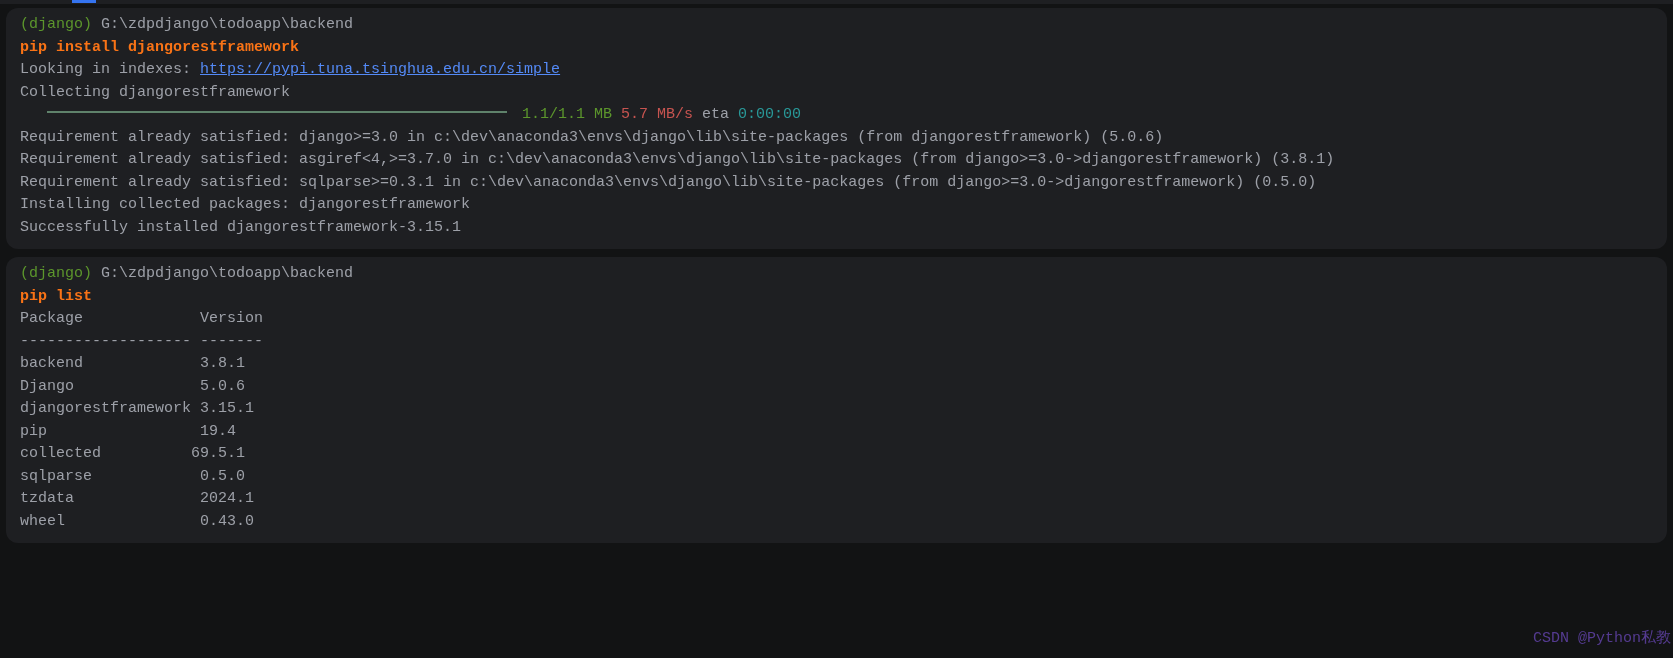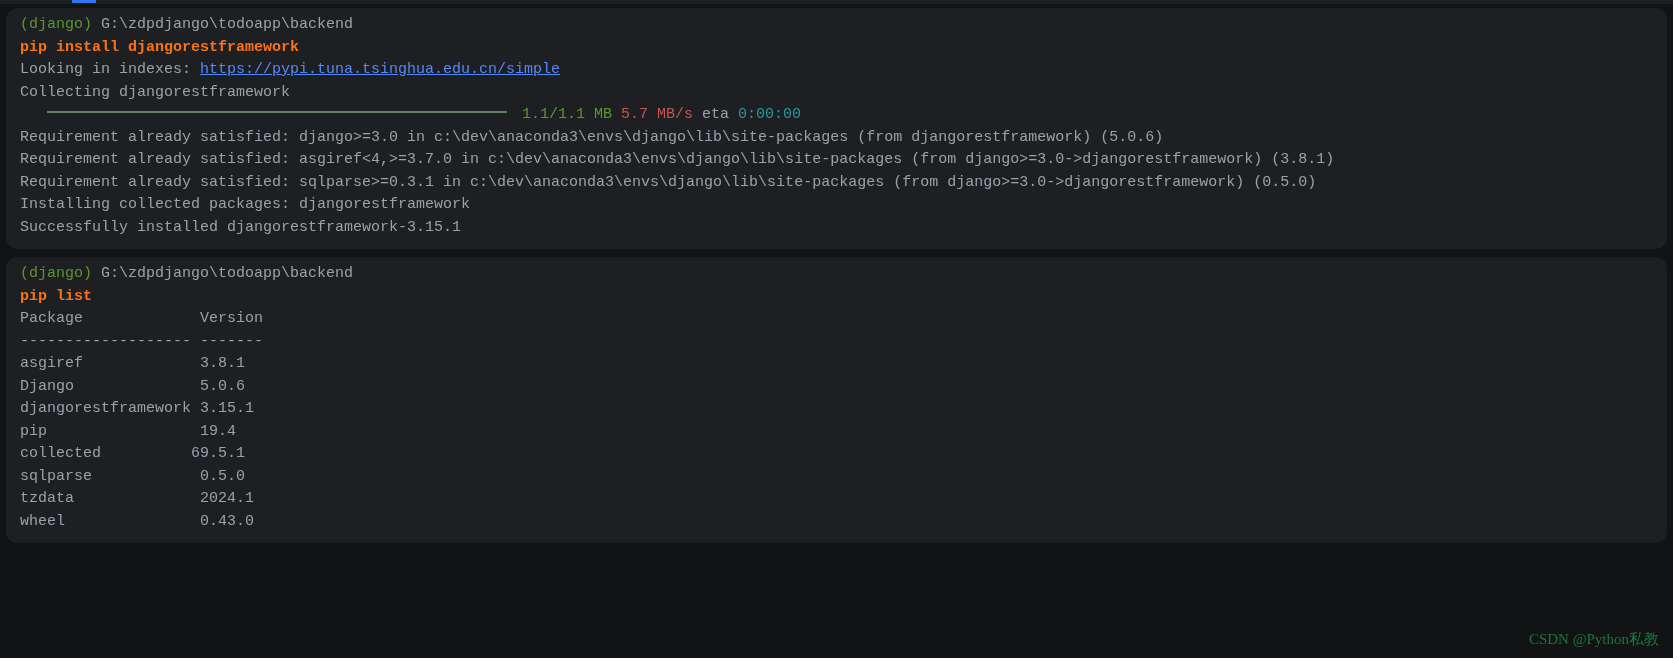--- a/index.html
+++ b/index.html
@@ -50,25 +50,25 @@
     position: relative;
     top: -2px;
   }
   .pg-green { color: #5c962c; }
   .pg-red { color: #c75450; }
   .pg-cyan { color: #299999; }
   .term-line { white-space: pre; }
   .watermark {
     position: fixed;
     bottom: 8px;
-    right: 14px;
-    color: #22c55e;
+    right: 2px;
+    color: #8b5cf6;
     opacity: 0.55;
     font-size: 15px;
-    font-family: Liberation Serif, serif;
+    font-family: Liberation Mono, monospace;
   }
   .outer {
     background: #121314;
     width: 1673px;
     height: 658px;
     overflow: hidden;
   }
 </style>
 </head>
 <body>
@@ -87,21 +87,21 @@
     <div class="term-line muted">Requirement already satisfied: sqlparse&gt;=0.3.1 in c:\dev\anaconda3\envs\django\lib\site-packages (from django&gt;=3.0-&gt;djangorestframework) (0.5.0)</div>
     <div class="term-line muted">Installing collected packages: djangorestframework</div>
     <div class="term-line muted">Successfully installed djangorestframework-3.15.1</div>
   </div>
 
   <div class="panel">
     <div class="term-line"><span class="env">(django)</span><span class="path"> G:\zdpdjango\todoapp\backend</span></div>
     <div class="term-line bold">pip list</div>
     <div class="term-line muted">Package             Version</div>
     <div class="term-line muted">------------------- -------</div>
-    <div class="term-line muted">asgiref             3.8.1</div>
+    <div class="term-line muted">backend             3.8.1</div>
     <div class="term-line muted">Django              5.0.6</div>
     <div class="term-line muted">djangorestframework 3.15.1</div>
     <div class="term-line muted">pip                 19.4</div>
     <div class="term-line muted">collected          69.5.1</div>
     <div class="term-line muted">sqlparse            0.5.0</div>
     <div class="term-line muted">tzdata              2024.1</div>
     <div class="term-line muted">wheel               0.43.0</div>
   </div>
 
   <div class="watermark">CSDN @Python私教</div>

